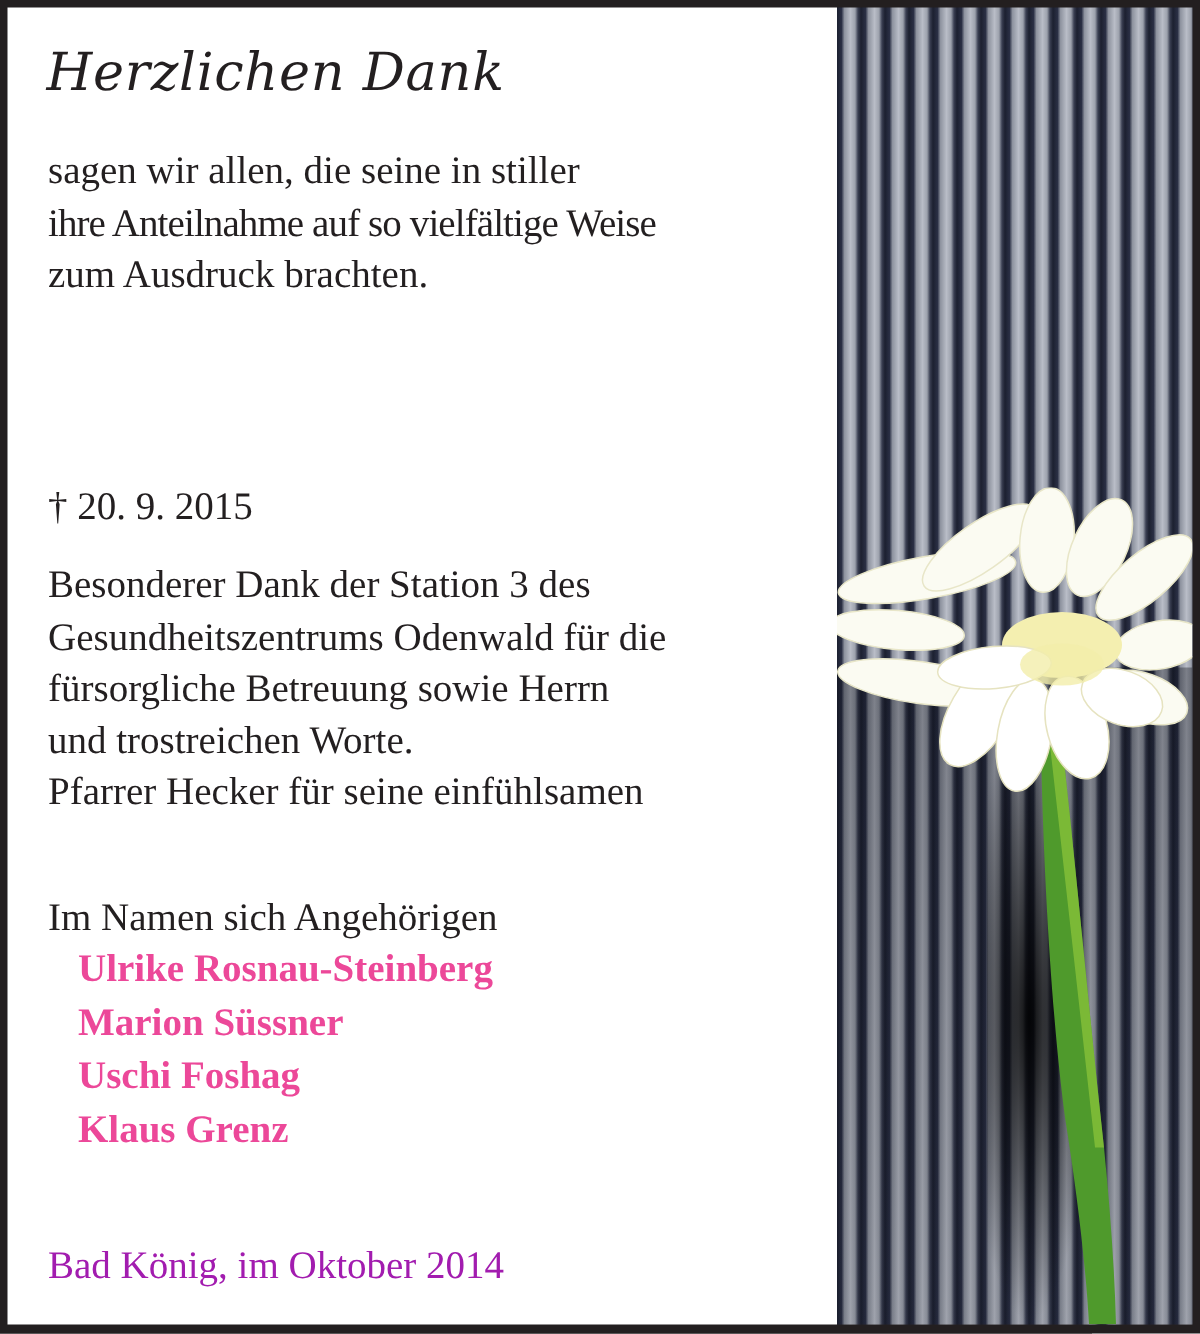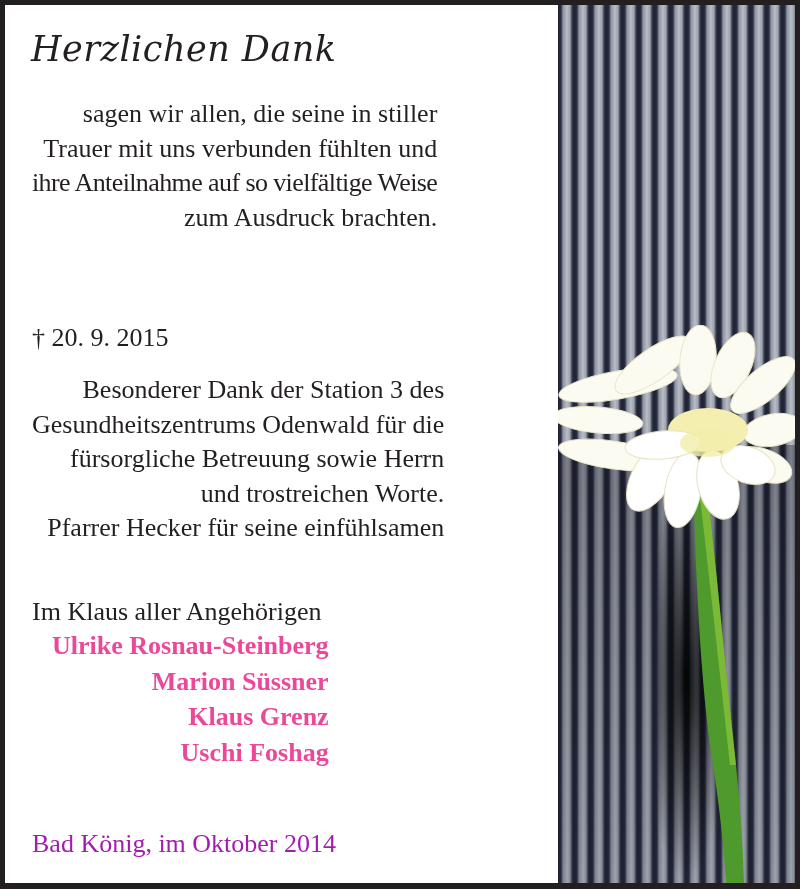--- a/index.html
+++ b/index.html
@@ -4,21 +4,20 @@
 <style>
   html, body { margin: 0; padding: 0; }
   body {
     width: 800px; height: 889px; overflow: hidden;
     background: #231f20;
   }
   .ad {
     position: absolute; left: 0; top: 0;
     width: 728px; height: 889px;
     background: #231f20;
-    text-align: right;
   }
   .panel {
     position: absolute; left: 5px; top: 5px;
     width: 553px; height: 878px;
     background: #ffffff;
   }
   .heading {
     position: absolute; left: 26px; top: 24px;
     font-family: "DejaVu Serif", serif;
     font-style: italic;
@@ -96,42 +95,41 @@
 </style>
 </head>
 <body>
 
 <div class="ad">
   <div class="panel">
     <div class="heading">Herzlichen Dank</div>
 
     <div class="para p1">
       <span class="line">sagen wir allen, die seine in stiller</span>
-      <span class="line">Trauer mit uns verbunden fühlten und</span>
       <span class="line" style="letter-spacing:-0.6px;">ihre Anteilnahme auf so vielfältige Weise</span>
       <span class="line">zum Ausdruck brachten.</span>
     </div>
 
     <div class="death">† 20. 9. 2015</div>
 
     <div class="para p2">
       <span class="line">Besonderer Dank der Station 3 des</span>
       <span class="line">Gesundheitszentrums Odenwald für die</span>
       <span class="line">fürsorgliche Betreuung sowie Herrn</span>
       <span class="line">und trostreichen Worte.</span>
       <span class="line">Pfarrer Hecker für seine einfühlsamen</span>
     </div>
 
-    <div class="para p3">Im Klaus aller Angehörigen</div>
+    <div class="para p3">Im Namen sich Angehörigen</div>
 
     <div class="names">
       <span class="line">Ulrike Rosnau-Steinberg</span>
       <span class="line">Marion Süssner</span>
+      <span class="line">Uschi Foshag</span>
       <span class="line">Klaus Grenz</span>
-      <span class="line">Uschi Foshag</span>
     </div>
 
     <div class="place">Bad König, im Oktober 2014</div>
   </div>
 
   <div class="photo">
     <div class="shade"></div>
     <div class="stem-shadow"></div>
     <svg class="flower" width="237" height="558" viewBox="0 0 237 558">
 

